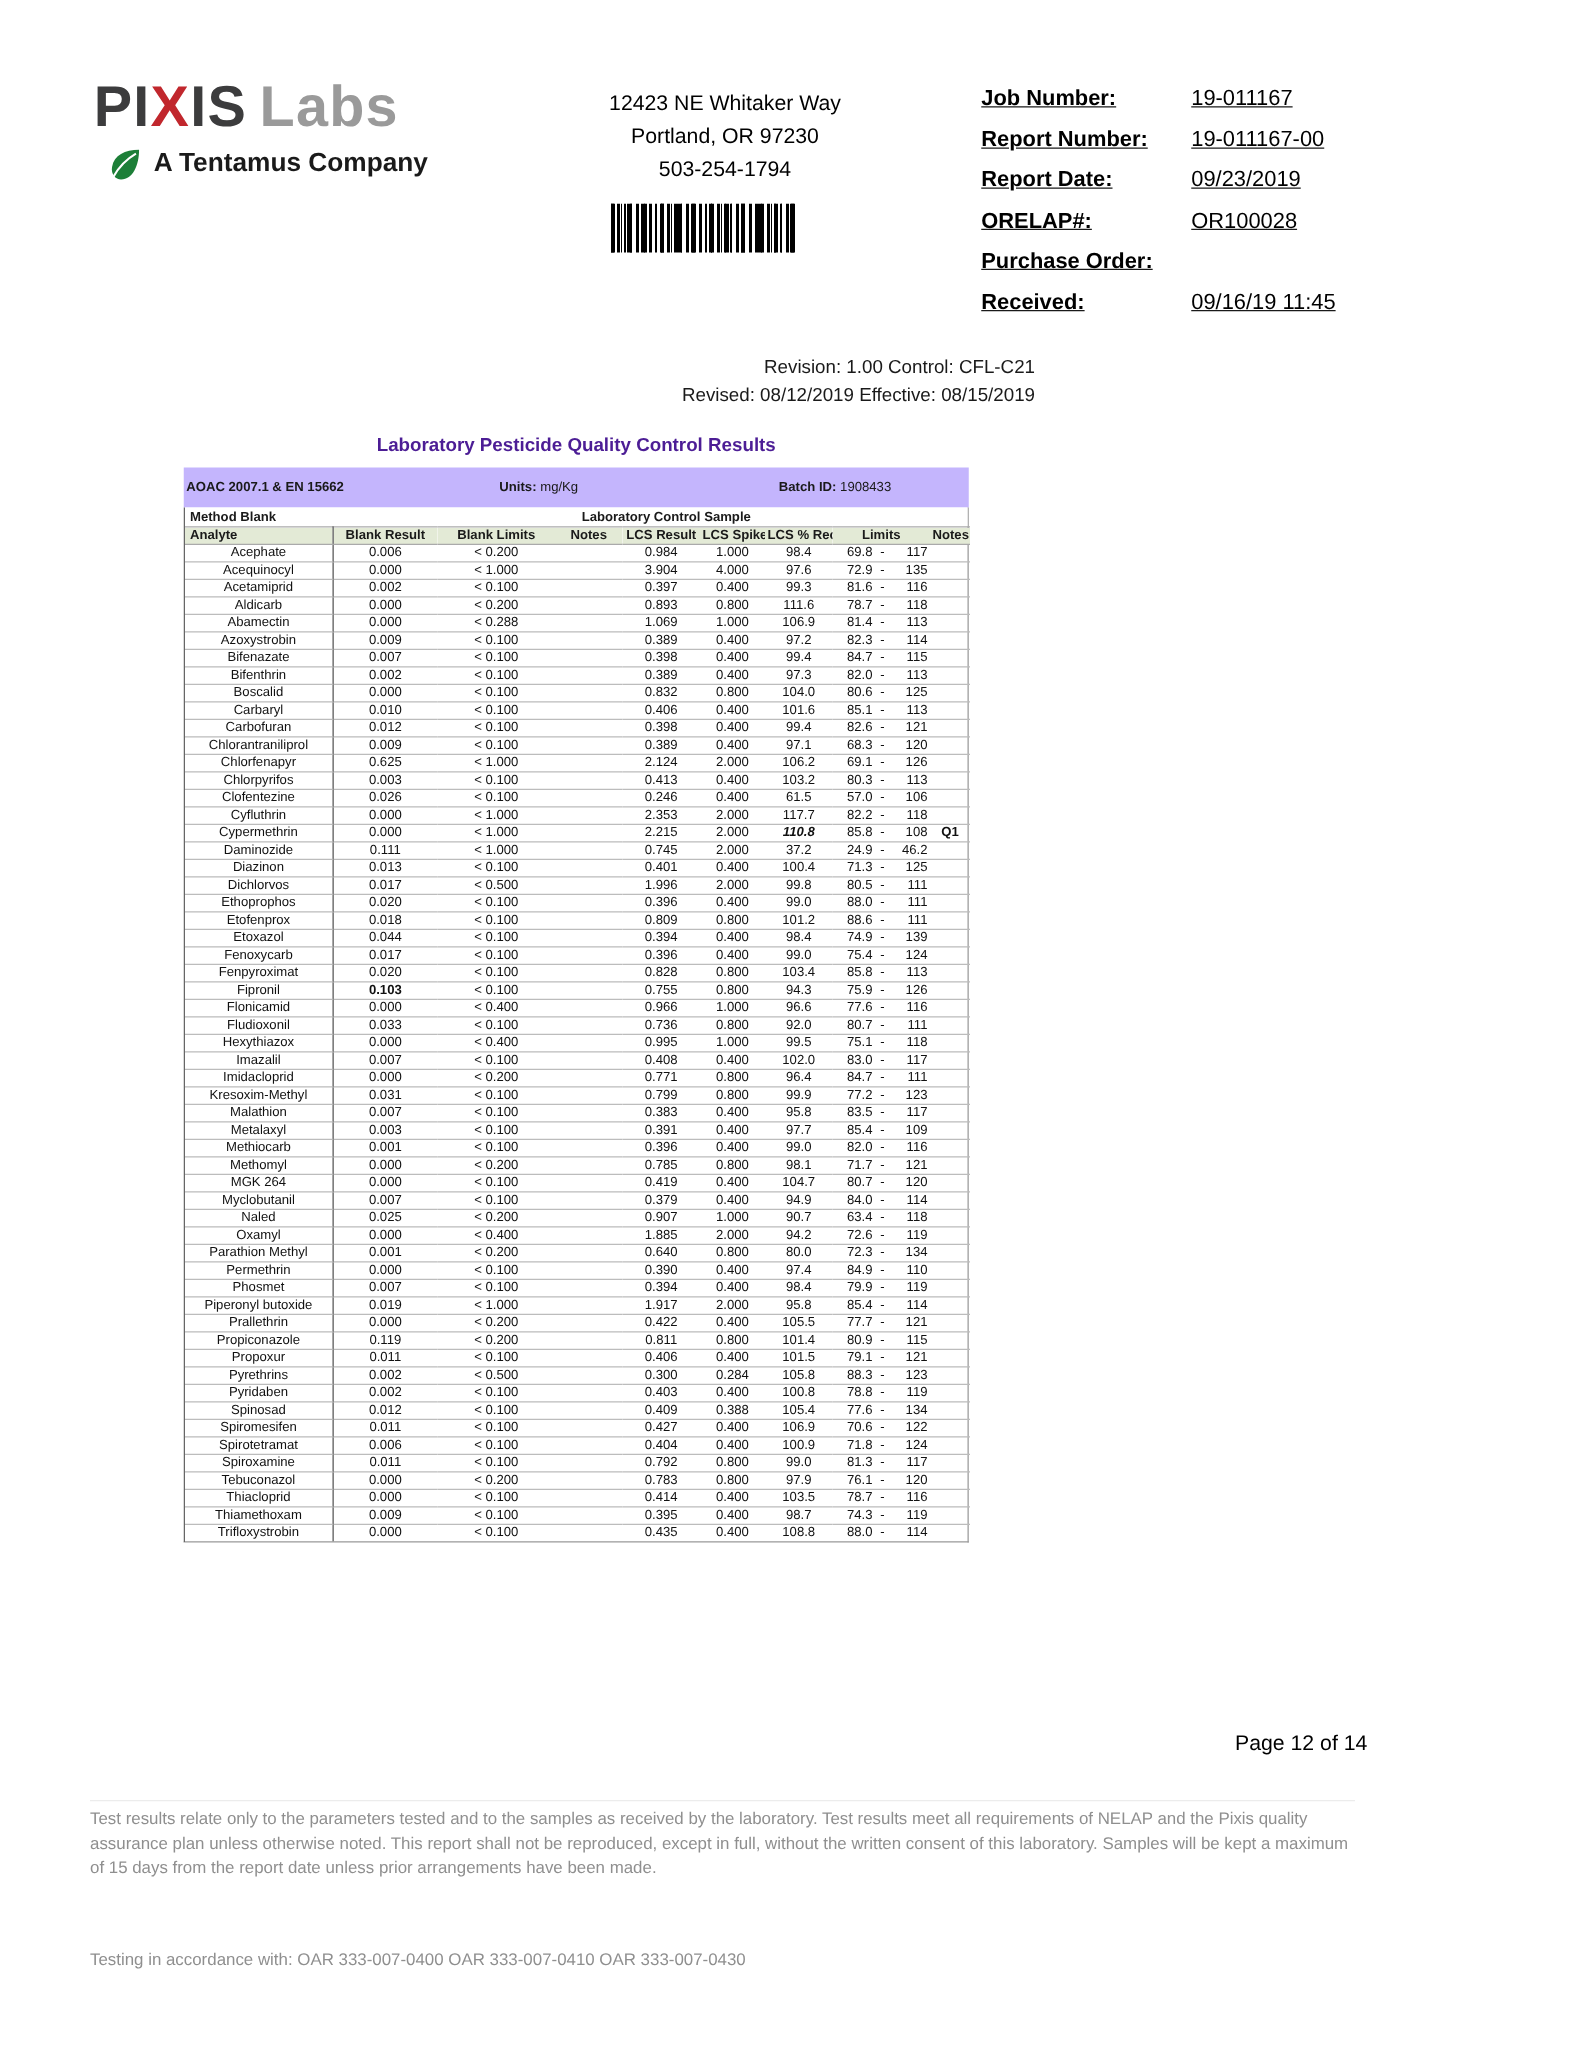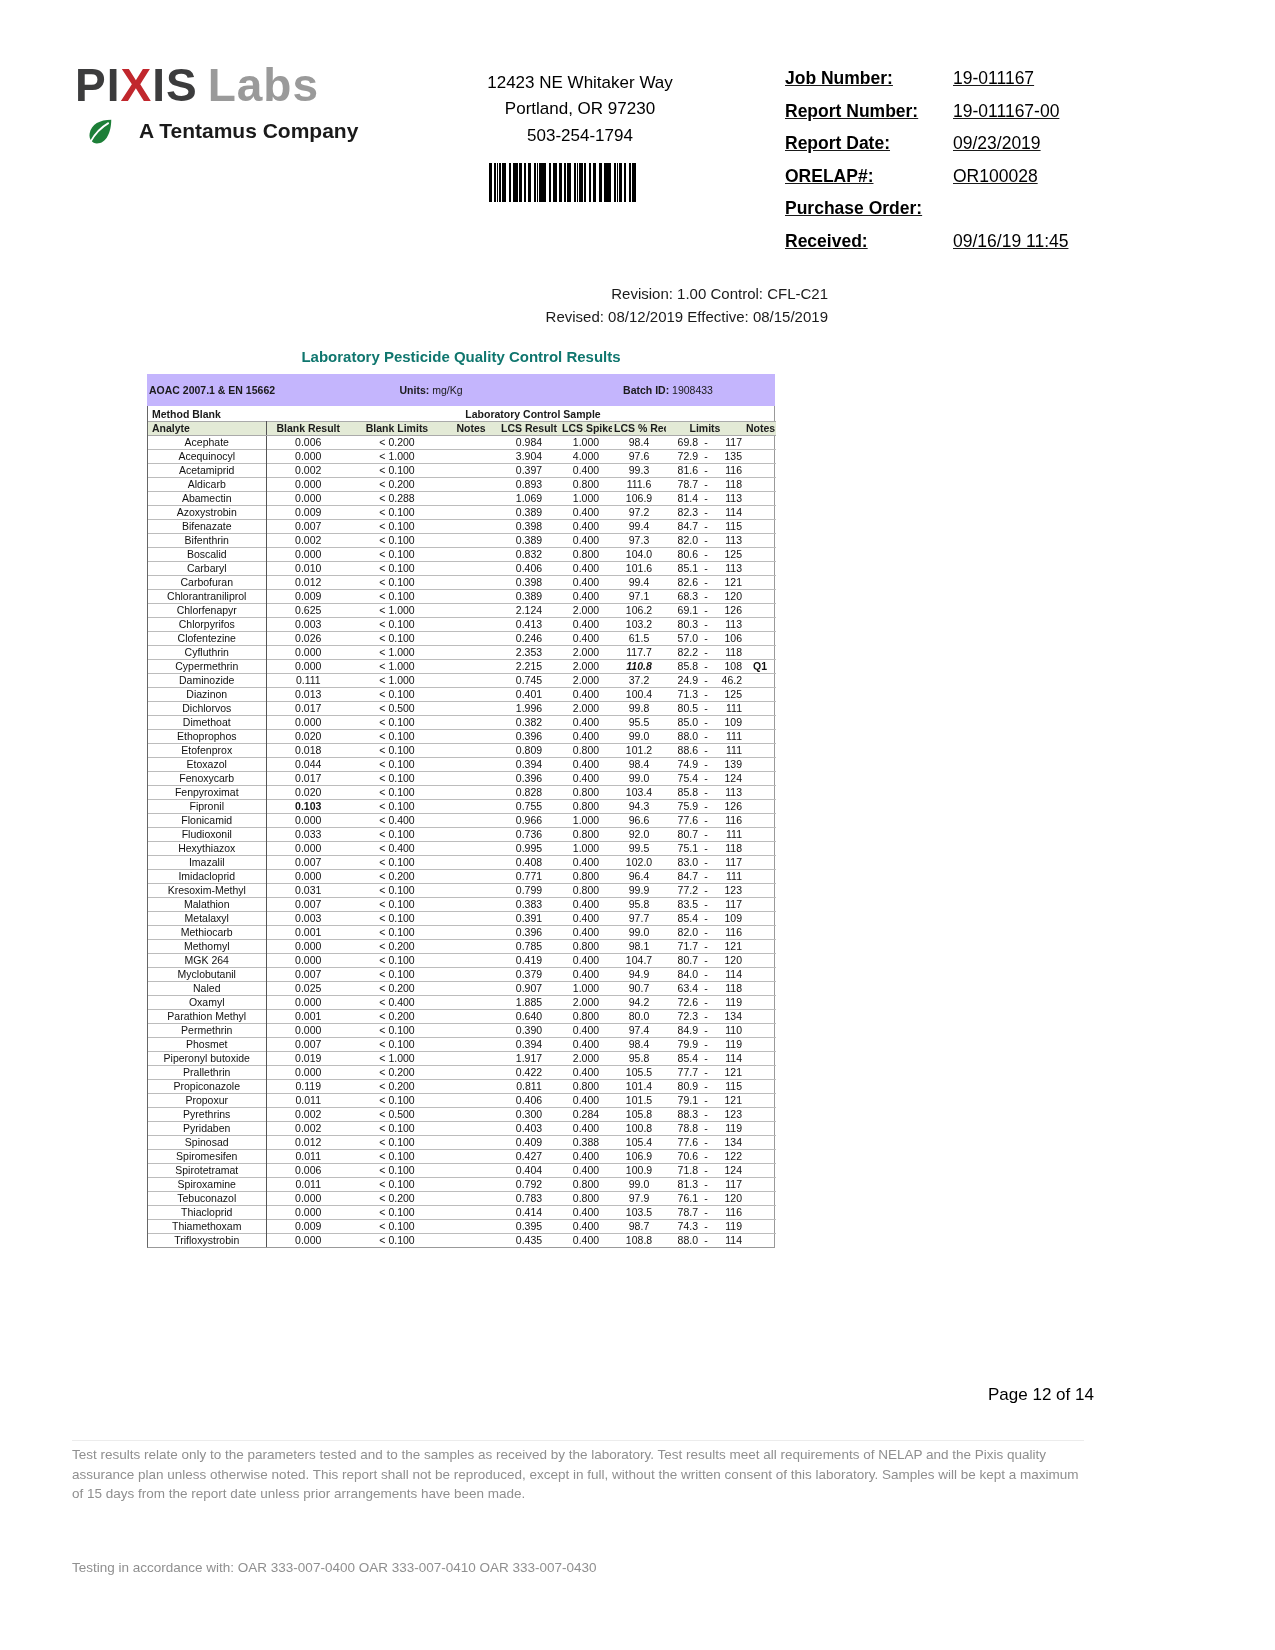--- a/index.html
+++ b/index.html
@@ -6,21 +6,21 @@
   html,body { background:#ffffff; }
   body { font-family:"Liberation Sans","DejaVu Sans",sans-serif; color:#1a1a1a; }
   .page { position:relative; width:1275px; height:1650px; background:#fff; overflow:hidden; }
 
   
   .logo { position:absolute; left:75px; top:62px; }
   .logo-line1 { font-size:46px; font-weight:bold; letter-spacing:1px; line-height:1; }
   .logo-pixis { color:#3c3c3d; }
   .logo-x { color:#c1272d; }
   .logo-labs { color:#9a9a9a; font-weight:bold; margin-left:10px; }
-  .logo-line2 { display:flex; align-items:center; gap:24px; margin-top:8px; margin-left:10px; }
+  .logo-line2 { display:flex; align-items:center; gap:8px; margin-top:8px; margin-left:10px; }
   .leaf { width:30px; height:30px; }
   .tagline { font-size:21px; font-weight:bold; color:#1a1a1a; }
 
   .addr { position:absolute; left:455px; top:70px; width:250px; text-align:center; font-size:17px; line-height:1.55; color:#000; }
 
   .barcode { position:absolute; left:489px; top:163px; width:148px; height:39px;
     background:
       repeating-linear-gradient(90deg,#000 0 2px,rgba(0,0,0,0) 2px 5px),
       repeating-linear-gradient(90deg,#000 0 1px,rgba(0,0,0,0) 1px 8px),
       repeating-linear-gradient(90deg,#000 0 3px,rgba(0,0,0,0) 3px 13px),
@@ -28,21 +28,21 @@
 
   .jobinfo { position:absolute; left:785px; top:68px; width:430px;text-decoration:underline; }
   .jobinfo .row { display:flex; margin-bottom:11.5px; }
   .jobinfo .lbl { width:168px; font-weight:bold; font-size:17.5px; color:#000; }
   .jobinfo .val { font-size:17.5px; color:#000; }
 
   .revision { position:absolute; left:400px; top:283px; width:428px; text-align:right; font-size:15px; color:#1a1a1a; line-height:1.5; }
 
   
   .tablezone { position:absolute; left:147px; top:348px; width:628px; }
-  .tbl-title { text-align:center; font-size:15px; font-weight:bold; margin-bottom:9px; color:#0f766e; }
+  .tbl-title { text-align:center; font-size:15px; font-weight:bold; margin-bottom:9px; color:#4c1d95; }
 
   .bar { display:grid; grid-template-columns:150px 1fr 210px; background:#c4b5fd; font-size:10.5px; height:32px; align-items:center; padding:0 2px; }
   .bar .b { font-weight:bold; }
   .bar-mid { text-align:center; }
   .bar-right { text-align:center; }
 
   .tbl-borders { border-left:1px solid #666; border-right:1px solid #999; border-bottom:1px solid #999; }
   .grouprow { display:grid; grid-template-columns:240px 1fr 100px; font-size:10.5px; font-weight:bold; height:15px; align-items:center; padding-left:4px; background:#fff; }
   .grouprow .g-right { text-align:center; }
 
@@ -499,37 +499,20 @@
               <td class="limits">
                 <span class="lim-wrap">
                   <span class="lo">80.5</span>
                   <span class="dash">-</span>
                   <span class="hi">111</span>
                 </span>
               </td>
               <td class="note"></td>
             </tr>
             <tr>
-              <td class="analyte">Dimethoat</td>
-              <td class="">0.000</td>
-              <td class="">&lt; 0.100</td>
-              <td class=""></td>
-              <td class="">0.382</td>
-              <td class="">0.400</td>
-              <td class="">95.5</td>
-              <td class="limits">
-                <span class="lim-wrap">
-                  <span class="lo">85.0</span>
-                  <span class="dash">-</span>
-                  <span class="hi">109</span>
-                </span>
-              </td>
-              <td class="note"></td>
-            </tr>
-            <tr>
               <td class="analyte">Ethoprophos</td>
               <td class="">0.020</td>
               <td class="">&lt; 0.100</td>
               <td class=""></td>
               <td class="">0.396</td>
               <td class="">0.400</td>
               <td class="">99.0</td>
               <td class="limits">
                 <span class="lim-wrap">
                   <span class="lo">88.0</span>

